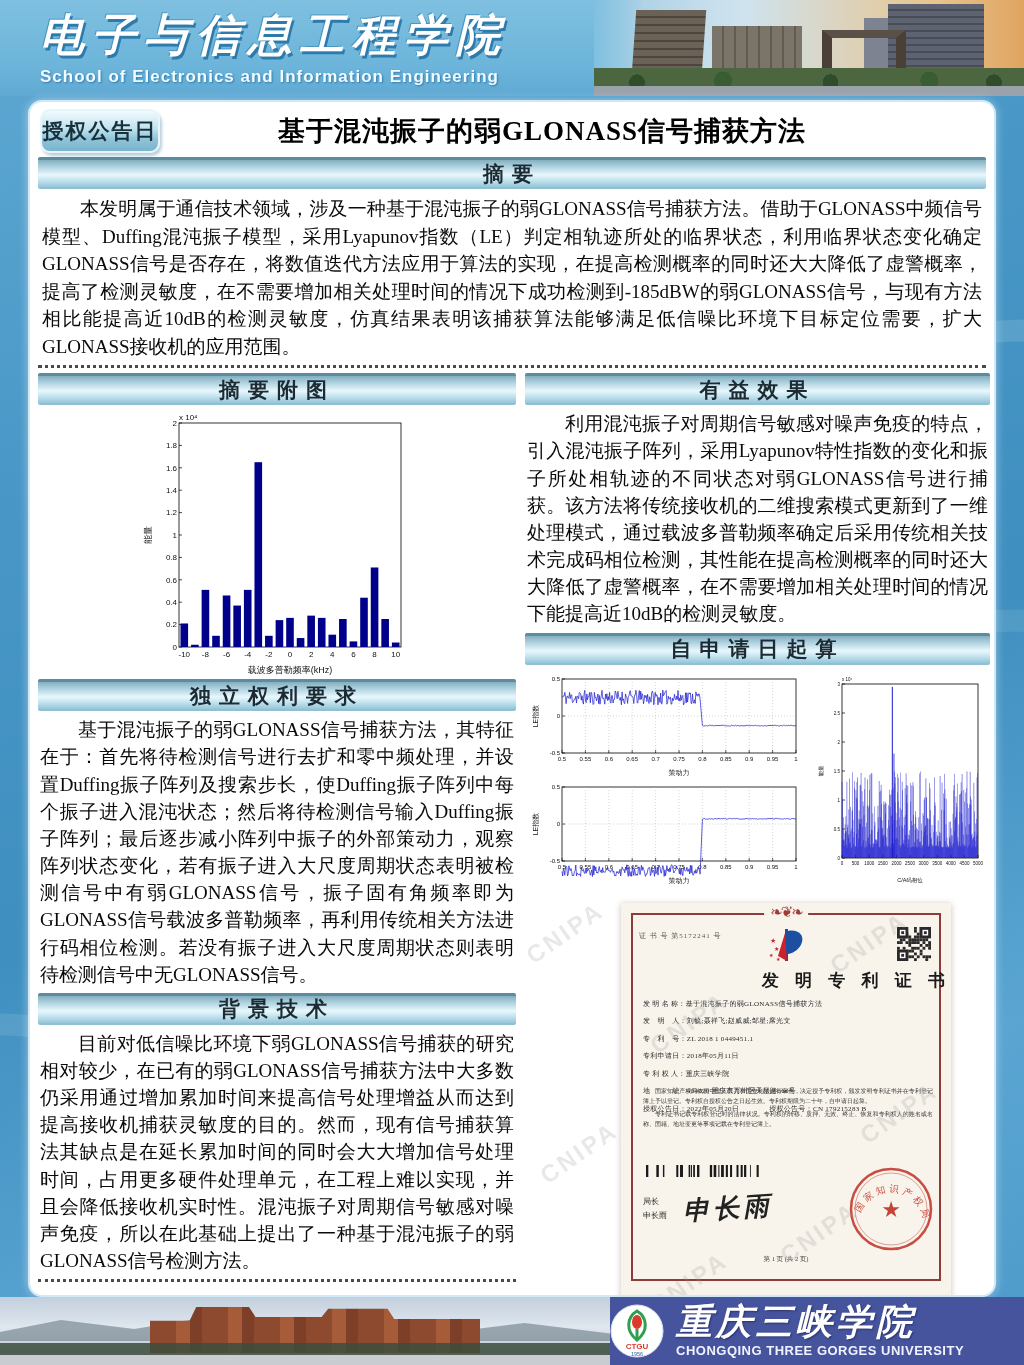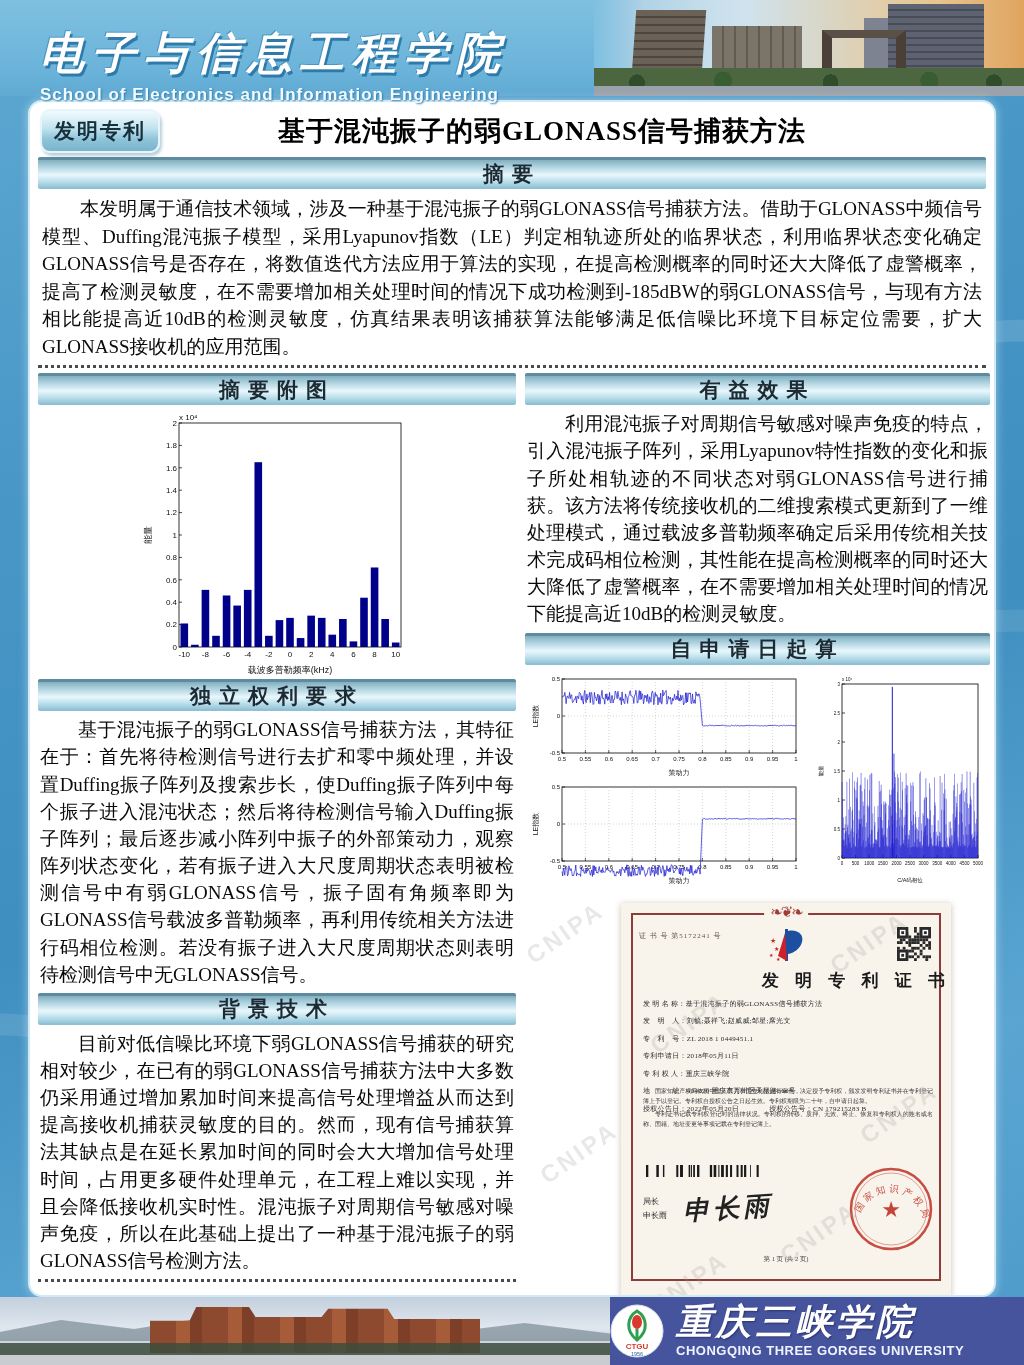--- a/index.html
+++ b/index.html
@@ -11,21 +11,21 @@
   .bg-wave{position:absolute;border-radius:50%;border:22px solid rgba(255,255,255,0.10);pointer-events:none;}
   .bg-wave.w1{width:900px;height:700px;right:-420px;top:330px;border-color:rgba(255,255,255,0.12) transparent transparent transparent;transform:rotate(-18deg);}
   .bg-wave.w2{width:1100px;height:800px;right:-480px;top:620px;border-color:rgba(255,255,255,0.09) transparent transparent transparent;transform:rotate(-14deg);}
   .bg-wave.w3{width:900px;height:620px;left:-430px;top:1020px;border-color:rgba(255,255,255,0.10) transparent transparent transparent;transform:rotate(12deg);}
 
   
   .top-header{position:absolute;left:0;top:0;width:1024px;height:96px;
     background:linear-gradient(180deg,#7fc0e0 0%,#6cb4da 70%,#5fa9d3 100%);}
   .school-block{position:absolute;left:40px;top:6px;z-index:3;}
   .school-cn{font-family:Liberation Serif, serif;font-weight:bold;font-size:44px;color:#ffffff;letter-spacing:8px;
-    text-shadow:2px 3px 0 #2e7bab,-1px -1px 0 #4b97c2;font-style:italic;margin-top:18px;}
+    text-shadow:2px 3px 0 #2e7bab,-1px -1px 0 #4b97c2;font-style:italic;}
   .school-en{font-family:"Liberation Sans",sans-serif;font-weight:bold;font-size:17px;color:#f2fbff;letter-spacing:1px;margin-top:2px;
     text-shadow:1px 1px 2px #2e7bab;}
   .campus-photo{position:absolute;right:0;top:0;width:430px;height:96px;overflow:hidden;
     background:linear-gradient(90deg,rgba(127,192,224,1) 0%,rgba(170,207,228,0.4) 12%,rgba(185,214,230,0) 25%),
                linear-gradient(90deg,#aacfe4 0%,#cfe3ee 35%,#e8c48e 80%,#e0a45f 100%);}
   .cp-bld1{position:absolute;left:40px;top:10px;width:70px;height:64px;background:linear-gradient(180deg,#6b6257,#574e45);
     background-image:repeating-linear-gradient(180deg,#6b6257 0 6px,#4e463e 6px 8px);transform:skewX(-4deg);}
   .cp-bld2{position:absolute;left:118px;top:26px;width:90px;height:48px;background:repeating-linear-gradient(90deg,#7b7468 0 10px,#635b50 10px 12px);}
   .cp-bld3{position:absolute;right:40px;top:4px;width:96px;height:72px;background:repeating-linear-gradient(180deg,#5d6370 0 5px,#474c57 5px 7px);box-shadow:-30px 8px 0 -6px #7d8391;}
   .cp-gate{position:absolute;left:228px;top:30px;width:64px;height:44px;border-left:10px solid #4a4038;border-right:10px solid #4a4038;border-top:8px solid #5a5048;}
@@ -125,21 +125,21 @@
     <div class="cp-bld3"></div>
     <div class="cp-gate"></div>
     <div class="cp-trees"></div>
     <div class="cp-ground"></div>
   </div>
 </div>
 
 <div class="card">
 
   <div class="title-row">
-    <div class="patent-badge">发明专利</div>
+    <div class="patent-badge">授权公告日</div>
     <div class="main-title">基于混沌振子的弱GLONASS信号捕获方法</div>
   </div>
 
   <div class="section-bar">摘要</div>
   <div class="body-text abstract-text">本发明属于通信技术领域，涉及一种基于混沌振子的弱GLONASS信号捕获方法。借助于GLONASS中频信号模型、Duffing混沌振子模型，采用Lyapunov指数（LE）判定相轨迹所处的临界状态，利用临界状态变化确定GLONASS信号是否存在，将数值迭代方法应用于算法的实现，在提高检测概率的同时还大大降低了虚警概率，提高了检测灵敏度，在不需要增加相关处理时间的情况下成功检测到-185dBW的弱GLONASS信号，与现有方法相比能提高近10dB的检测灵敏度，仿真结果表明该捕获算法能够满足低信噪比环境下目标定位需要，扩大GLONASS接收机的应用范围。</div>
   <hr class="dotted-sep">
 
   <div class="columns">
 
     <div class="col-left">

